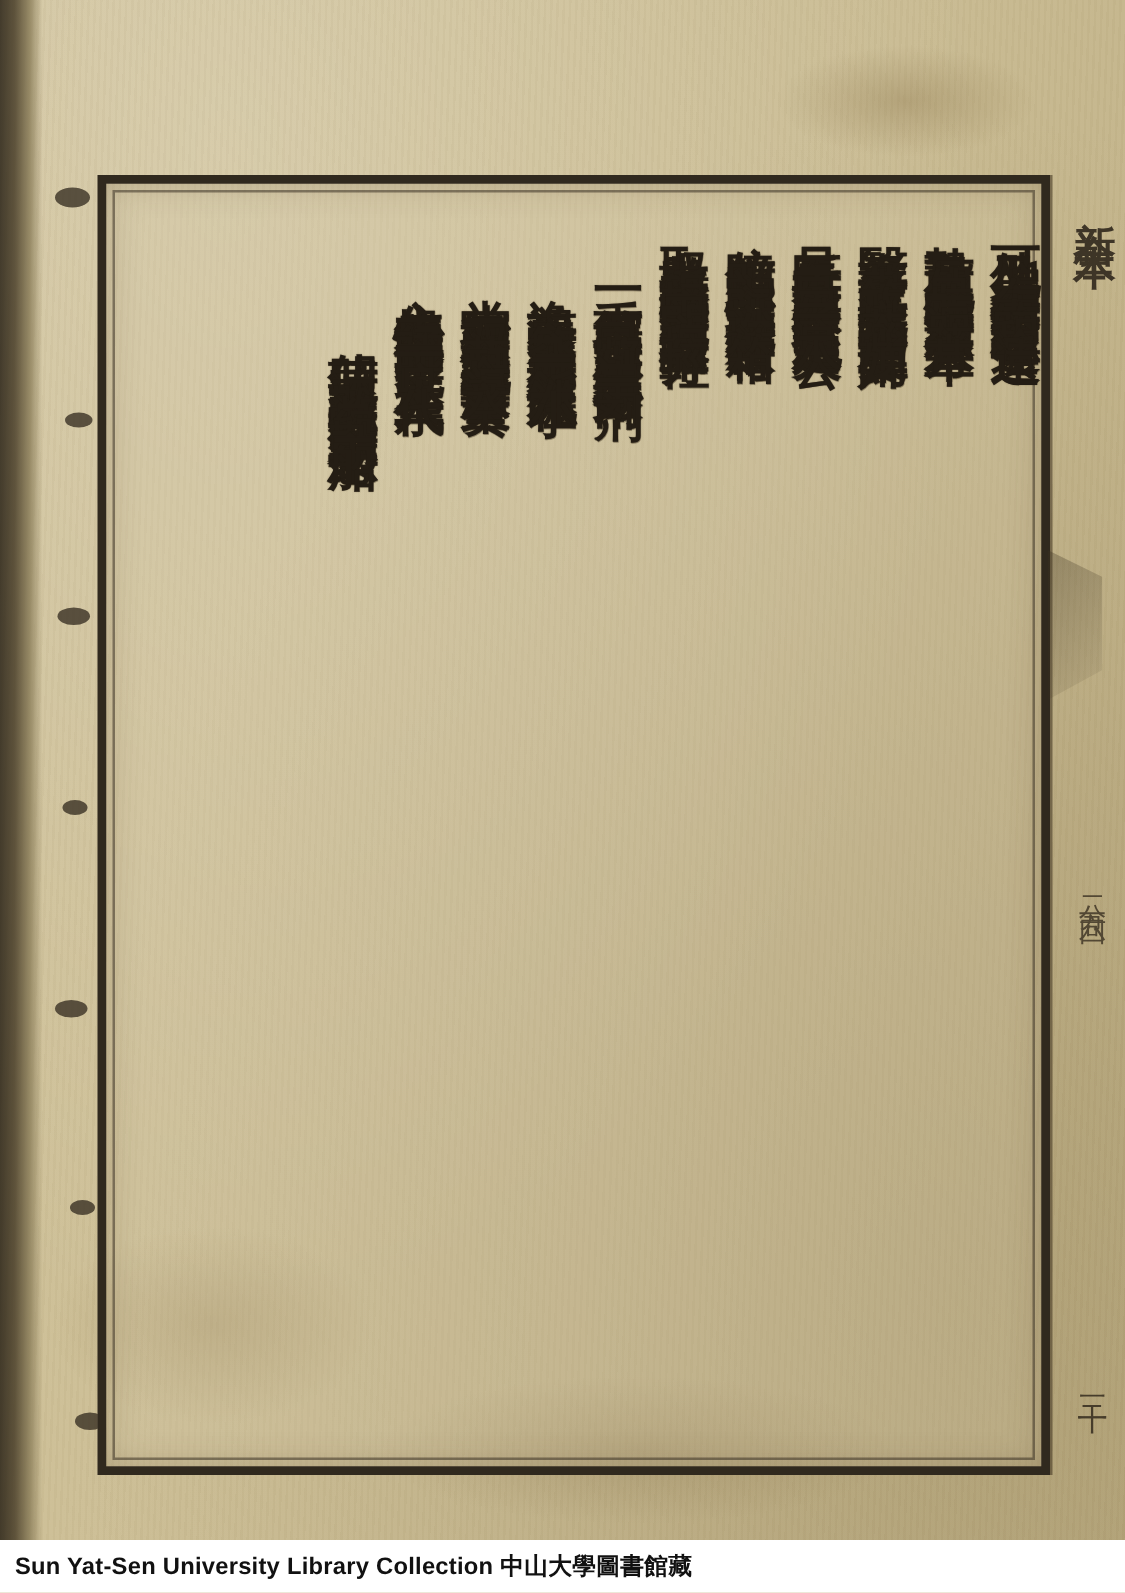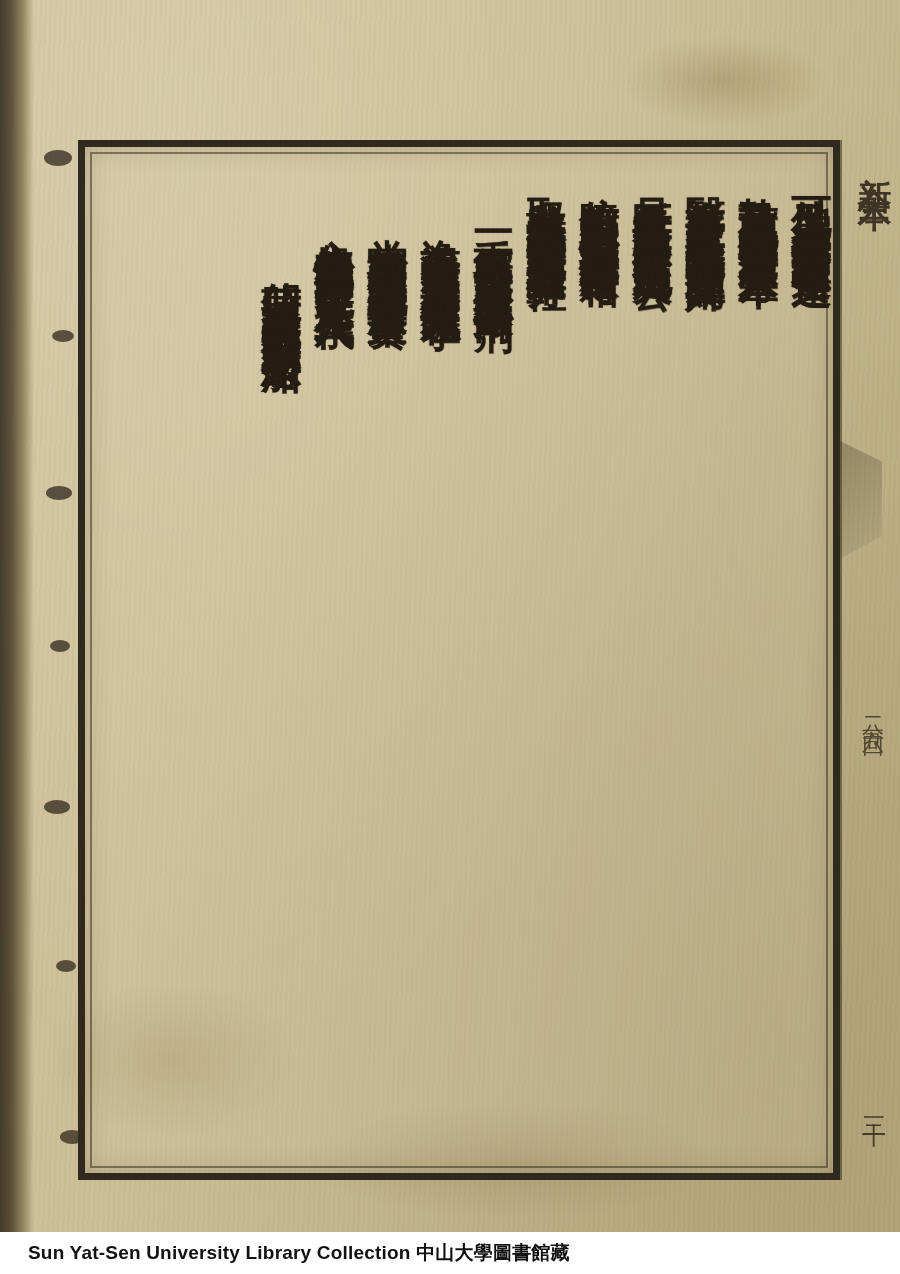--- a/index.html
+++ b/index.html
@@ -175,21 +175,21 @@
     height: 42px;
     background: #ffffff;
     display: flex;
     align-items: center;
   }
   .footer-text {
     font-family: "Liberation Sans", sans-serif;
     font-size: 19px;
     font-weight: 700;
     color: #111111;
-    padding-left: 28px;
+    padding-left: 12px;
     letter-spacing: .2px;
   }
   .footer-text .cn {
     font-family: "DejaVu Sans", sans-serif;
     font-weight: 700;
     font-size: 19px;
   }
 </style>
 </head>
 <body>

